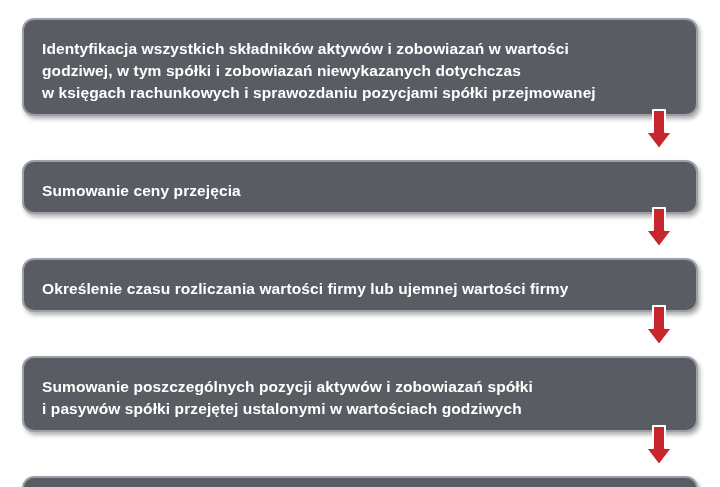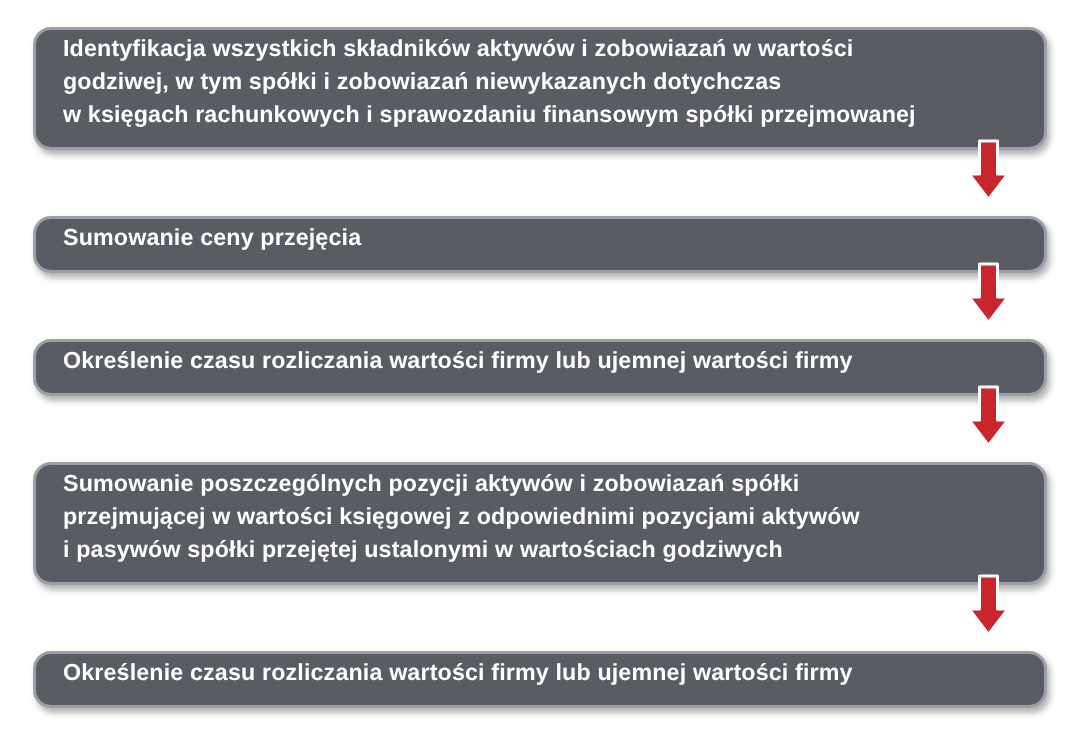--- a/index.html
+++ b/index.html
@@ -20,21 +20,21 @@
     box-sizing: border-box;
     padding: 18px 22px 12px 22px;
   }
   .step {
     position: relative;
     box-sizing: border-box;
     background: #595d63;
     color: #ffffff;
     border: 2px solid #9aa0a6;
     border-radius: 12px;
-    padding: 2px 16px 10px 18px;
+    padding: 18px 16px 10px 18px;
     font-size: 15.5px;
     font-weight: bold;
     line-height: 1.42;
     letter-spacing: 0.1px;
     box-shadow: 2px 3px 4px rgba(0,0,0,0.30);
     margin-bottom: 8px;
   }
   .step-line {
     display: block;
     white-space: nowrap;
@@ -56,21 +56,21 @@
   }
 </style>
 </head>
 <body>
 
 <div class="diagram">
 
   <div class="step">
     <span class="step-line">Identyfikacja wszystkich składników aktywów i zobowiazań w wartości</span>
     <span class="step-line">godziwej, w tym spółki i zobowiazań niewykazanych dotychczas</span>
-    <span class="step-line">w księgach rachunkowych i sprawozdaniu finansowym spółki przejmowanej</span>
+    <span class="step-line">w księgach rachunkowych i sprawozdaniu pozycjami spółki przejmowanej</span>
   </div>
 
   <div class="arrow-wrap">
     <div class="arrow">
       <svg width="30" height="44" viewBox="0 0 30 44">
         <polygon points="9,2 21,2 21,24 28,24 15,41 2,24 9,24" fill="#c9252d" stroke="#ffffff" stroke-width="2" stroke-linejoin="round"></polygon>
       </svg>
     </div>
   </div>
 
@@ -93,21 +93,20 @@
   <div class="arrow-wrap">
     <div class="arrow">
       <svg width="30" height="44" viewBox="0 0 30 44">
         <polygon points="9,2 21,2 21,24 28,24 15,41 2,24 9,24" fill="#c9252d" stroke="#ffffff" stroke-width="2" stroke-linejoin="round"></polygon>
       </svg>
     </div>
   </div>
 
   <div class="step">
     <span class="step-line">Sumowanie poszczególnych pozycji aktywów i zobowiazań spółki</span>
-    <span class="step-line">przejmującej w wartości księgowej z odpowiednimi pozycjami aktywów</span>
     <span class="step-line">i pasywów spółki przejętej ustalonymi w wartościach godziwych</span>
   </div>
 
   <div class="arrow-wrap">
     <div class="arrow">
       <svg width="30" height="44" viewBox="0 0 30 44">
         <polygon points="9,2 21,2 21,24 28,24 15,41 2,24 9,24" fill="#c9252d" stroke="#ffffff" stroke-width="2" stroke-linejoin="round"></polygon>
       </svg>
     </div>
   </div>

